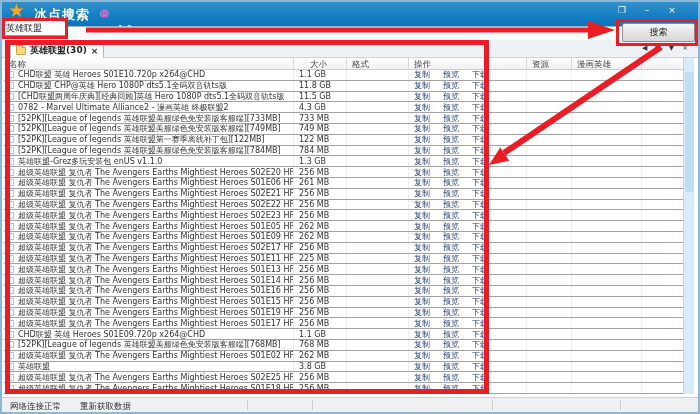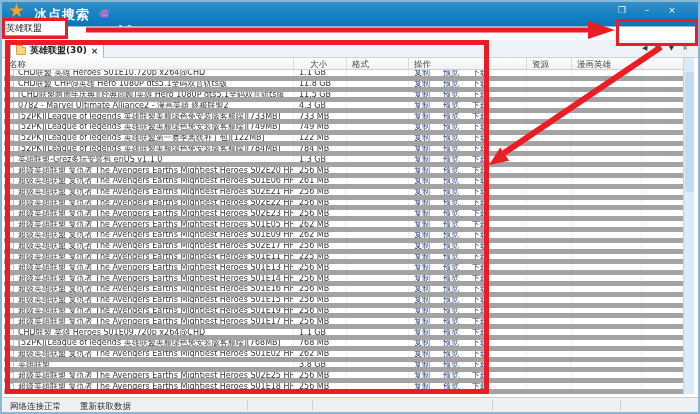--- a/index.html
+++ b/index.html
@@ -47,21 +47,21 @@
   .tab-nav { position:absolute; left:640px; top:3px; display:flex; gap:8px; }
   .tab-nav span { font-size:7px; color:#333; line-height:10px; }
 
   
   .table { position:absolute; left:2px; top:56px; width:690px; height:336px; background:#fff; }
   .thead { display:flex; height:12px; background:linear-gradient(#ffffff,#f1f1f1);
            border-bottom:1px solid #cfcfcf; }
   .thead .cell { font-size:8.5px; color:#444; border-right:1px solid #d8d8d8;
                  padding:1px 8px 0 5px; white-space:nowrap; overflow:hidden; }
   .tbody { height:324px; overflow:hidden; }
-  .trow { display:flex; height:10.8px; border-bottom:5px solid #a3a3a3; }
+  .trow { display:flex; height:10.8px; border-bottom:1px solid #a3a3a3; }
   .trow .cell { font-size:8px; color:#333; border-right:1px solid #efefef;
                 white-space:nowrap; overflow:hidden; display:flex; align-items:center; }
   .c-name { width:290px; } .c-size { width:53px; padding-left:5px;text-align:center; }
   .c-fmt { width:62px; } .c-ops { width:118px; padding-left:5px; gap:13px; }
   .c-res { width:45px; } .c-date { width:70px; } .c-x { flex:1; border-right:none !important; }
   .cbx { width:7px; height:7px; border:1px solid #b8c6d9; background:#fdfdfd;
          margin:0 4px 0 3px; flex:none; }
   .fname { overflow:hidden; white-space:nowrap; }
   .oplink { color:#223a78; cursor:default; }
 
@@ -99,20 +99,21 @@
     <span class="version">1.0</span>
     <div class="win-controls">
       <span class="win-btn">❐</span>
       <span class="win-btn">–</span>
       <span class="win-btn">×</span>
     </div>
   </div>
 
   <div class="toolbar"></div>
   <input class="search-input" value="英雄联盟" style="">
+  <button class="search-btn">搜索</button>
 
   <div class="tabbar">
     <div class="tab">
       <span class="folder-icon"></span>
       <span class="tab-label">英雄联盟(30)</span>
       <span class="tab-close">×</span>
     </div>
     <div class="tab-nav">
       <span>◀</span>
       <span>▶</span>

